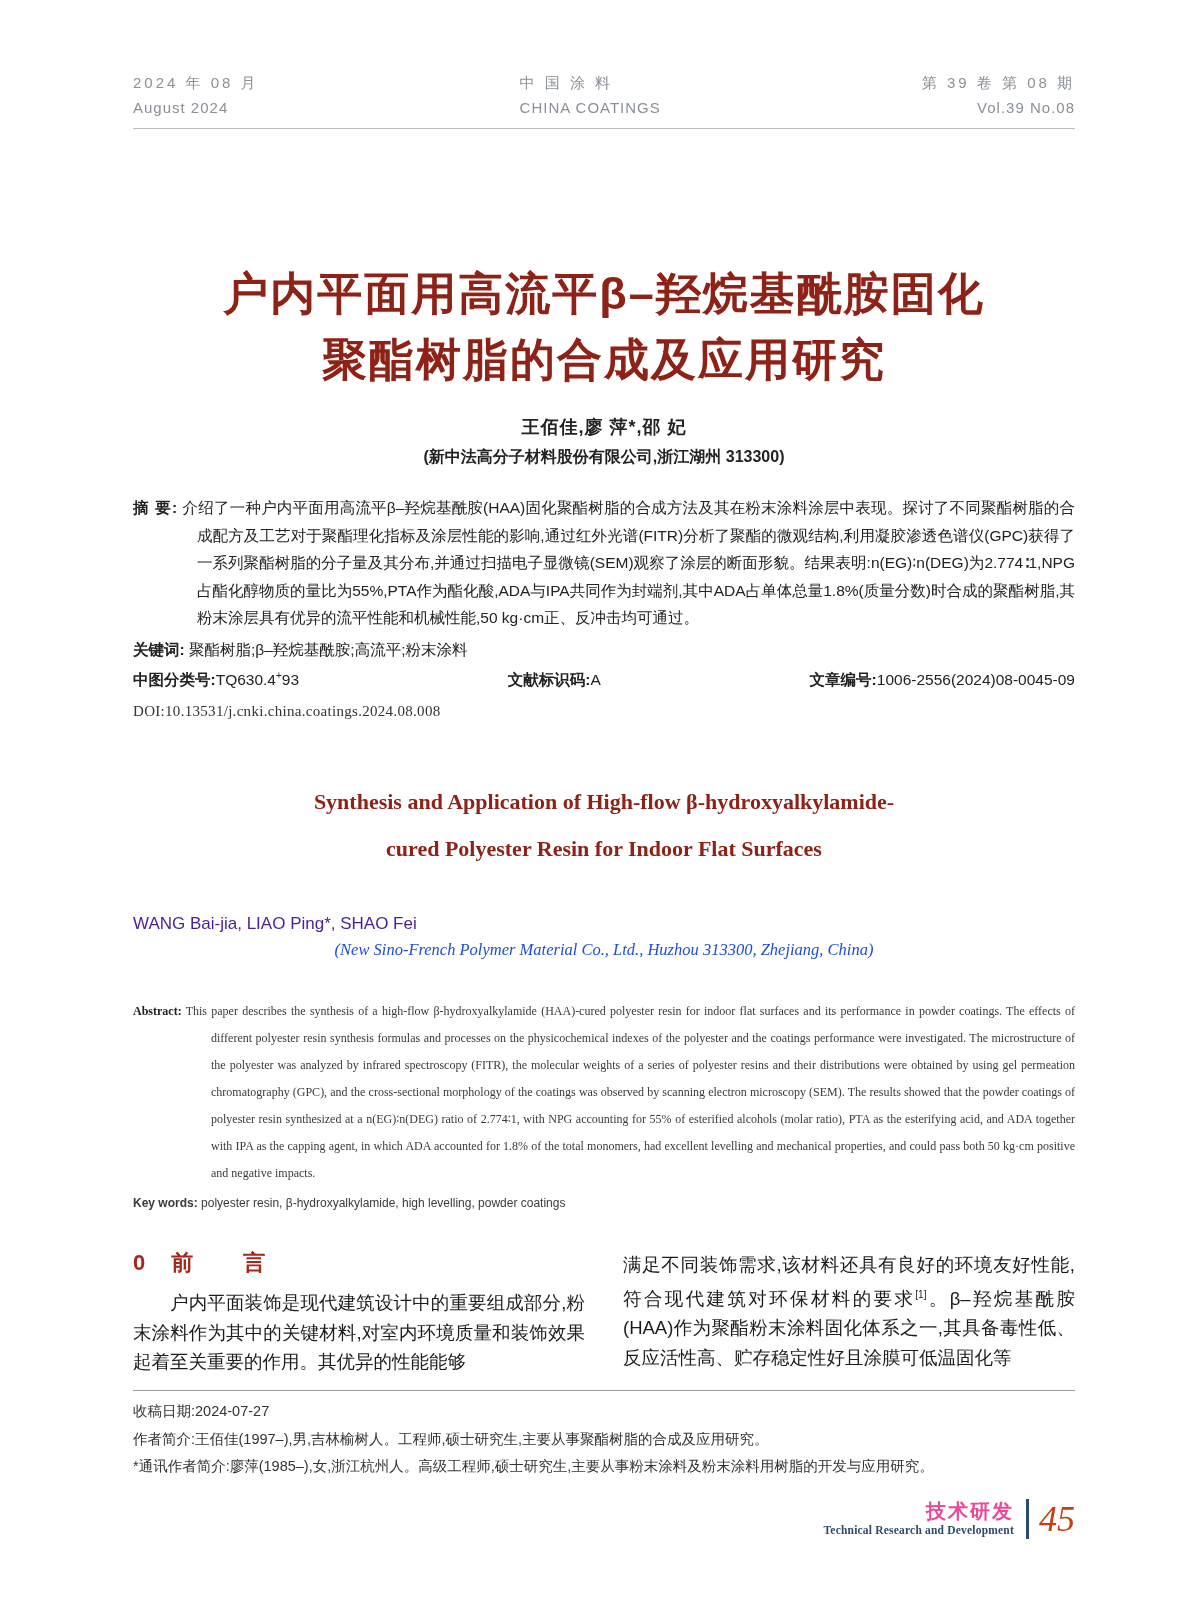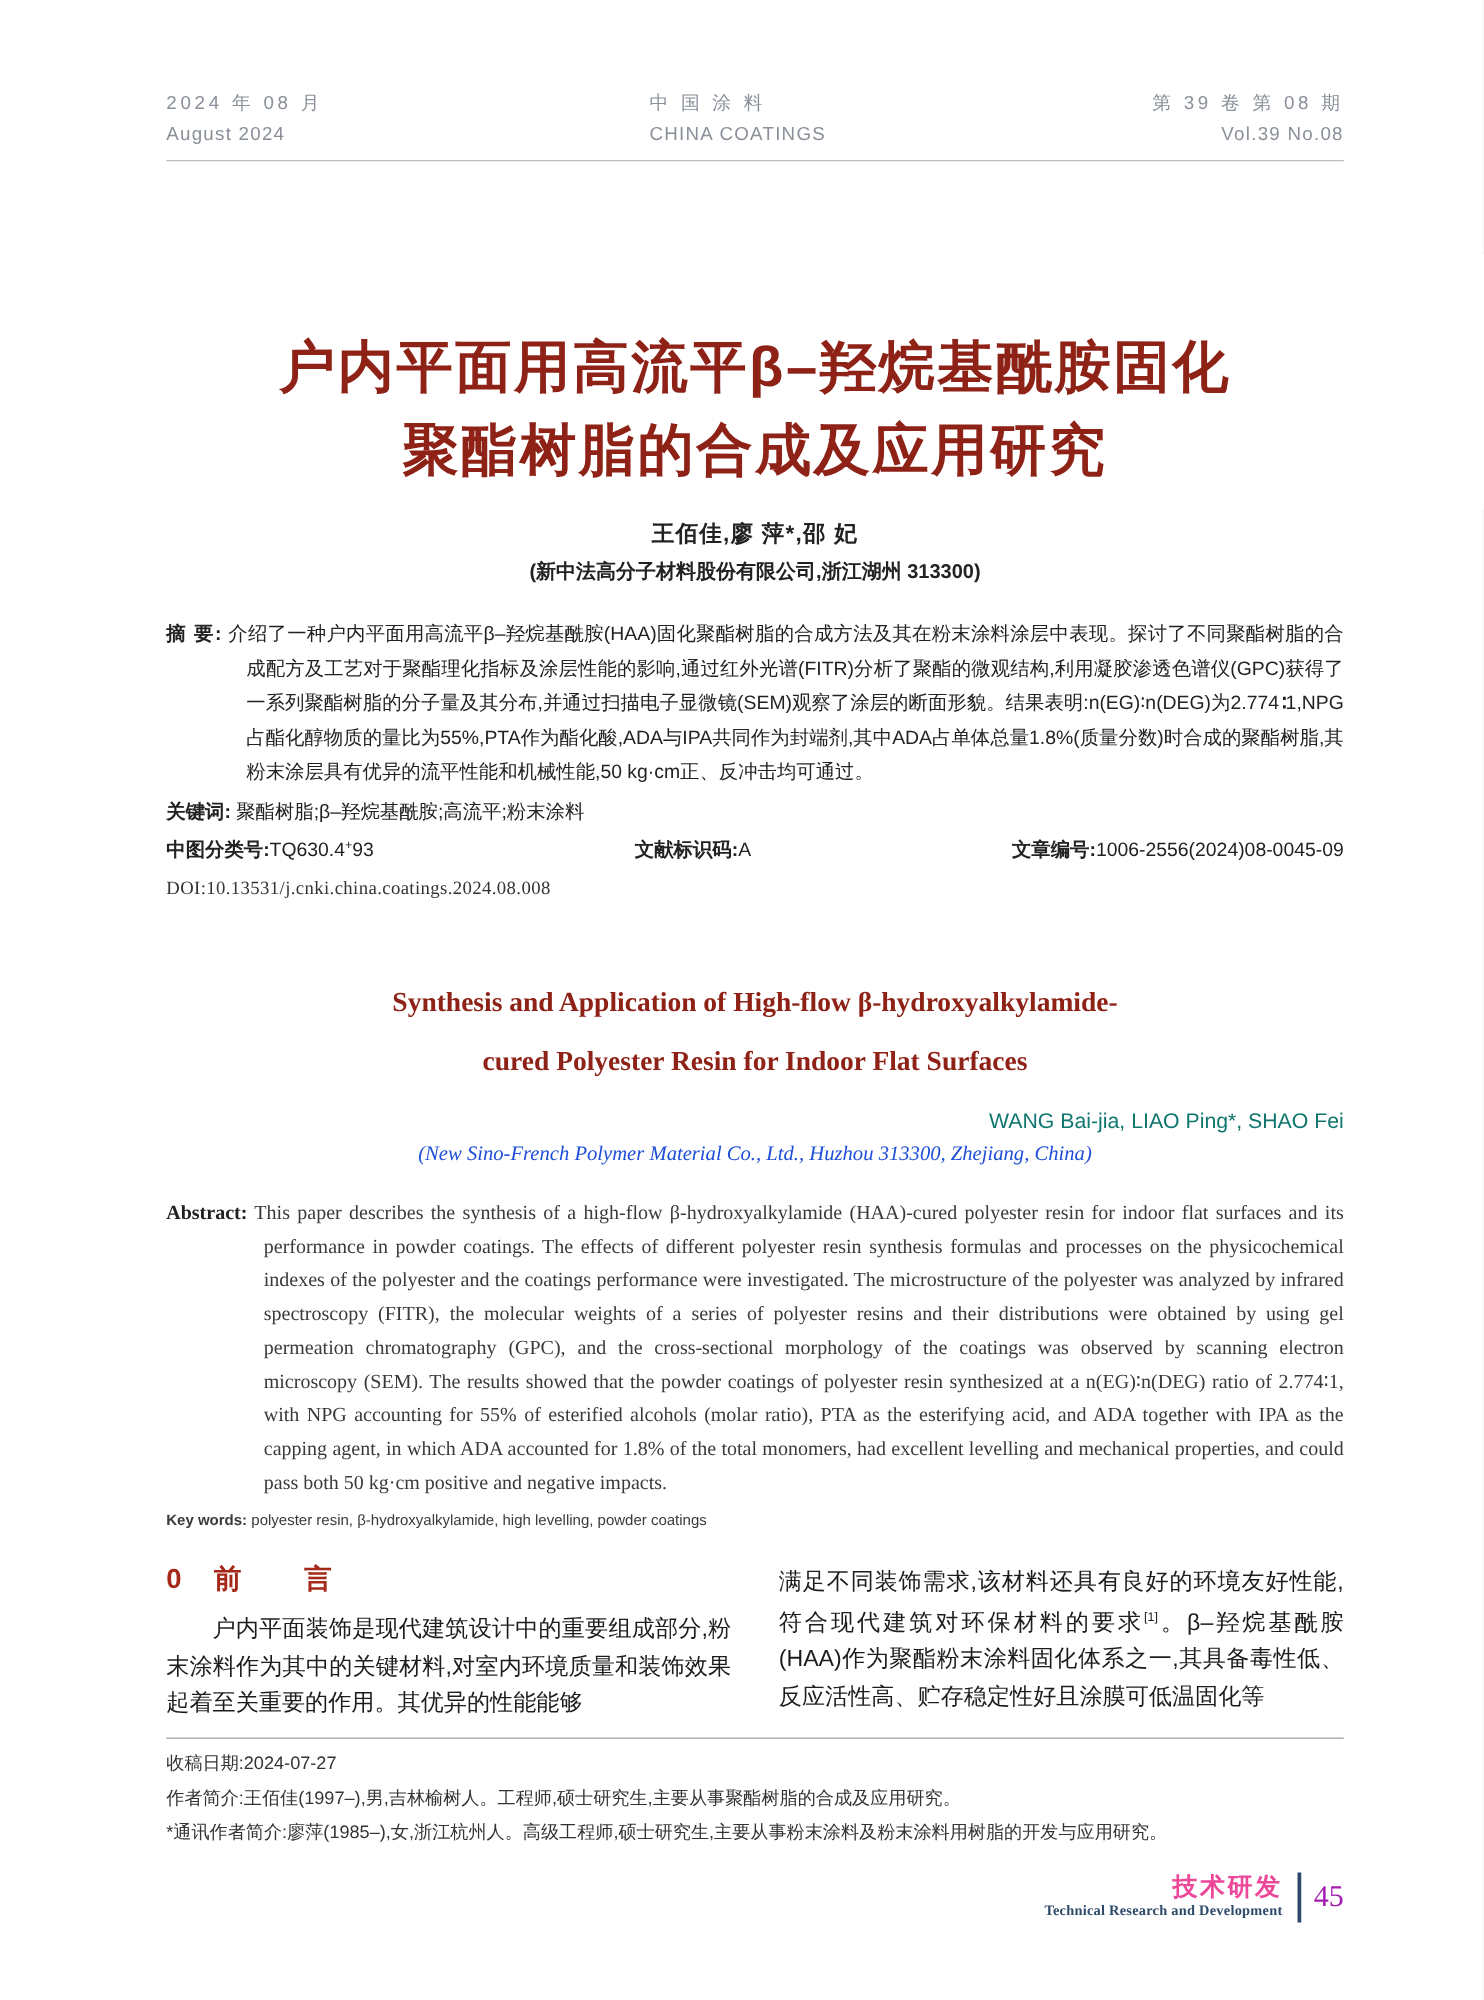--- a/index.html
+++ b/index.html
@@ -71,33 +71,33 @@
     font-size:15px;color:#333;letter-spacing:.3px;
   }
   
   .title-en{
     margin-top:58px;text-align:center;
     font-family:"Liberation Serif",serif;
     color:#8e2217;font-weight:700;
     font-size:22px;line-height:47px;
   }
   .authors-en{
-    margin-top:15px;text-align:right;
-    color:#0f766e;font-size:17px;
+    margin-top:42px;text-align:left;
+    color:#4c1d95;font-size:17px;
   }
   .affil-en{
     margin-top:6px;text-align:center;
     font-family:"Liberation Serif",serif;font-style:italic;
     color:#1d4ed8;font-size:16.5px;
   }
   
   .hang-en{
-    margin-top:24px;
+    margin-top:38px;
     font-family:"Liberation Serif",serif;
-    font-size:16px;line-height:27px;
+    font-size:12px;line-height:27px;
     text-align:justify;color:#3a3a3a;
     padding-left:78px;text-indent:-78px;
   }
   .hang-en b{font-family:"Liberation Serif",serif;color:#222;}
   .kw-en{
     margin-top:3px;
     font-family:Liberation Sans, sans-serif;
     font-size:12px;line-height:26px;color:#3a3a3a;
     padding-left:78px;text-indent:-78px;
   }
@@ -137,21 +137,21 @@
     color:#ec4899;font-weight:700;font-size:20px;letter-spacing:2px;line-height:22px;
   }
   .pfooter .en-label{
     color:#2e4a6b;font-weight:700;font-size:11.5px;
     font-family:"Liberation Serif",serif;line-height:16px;letter-spacing:.2px;
   }
   .pfooter .vbar{
     width:3px;height:40px;background:#2e4a6b;margin:0 10px 0 12px;
   }
   .pfooter .pagenum{
-    color:#a21caf;font-size:24px;font-family:"Liberation Serif",serif;
+    color:#c2410c;font-size:36px;font-family:"Liberation Serif",serif;font-style:italic;
   }
 </style>
 </head>
 <body>
 
 <div class="page">
   <div class="content">
 
     <div class="jheader">
       <div class="col">

